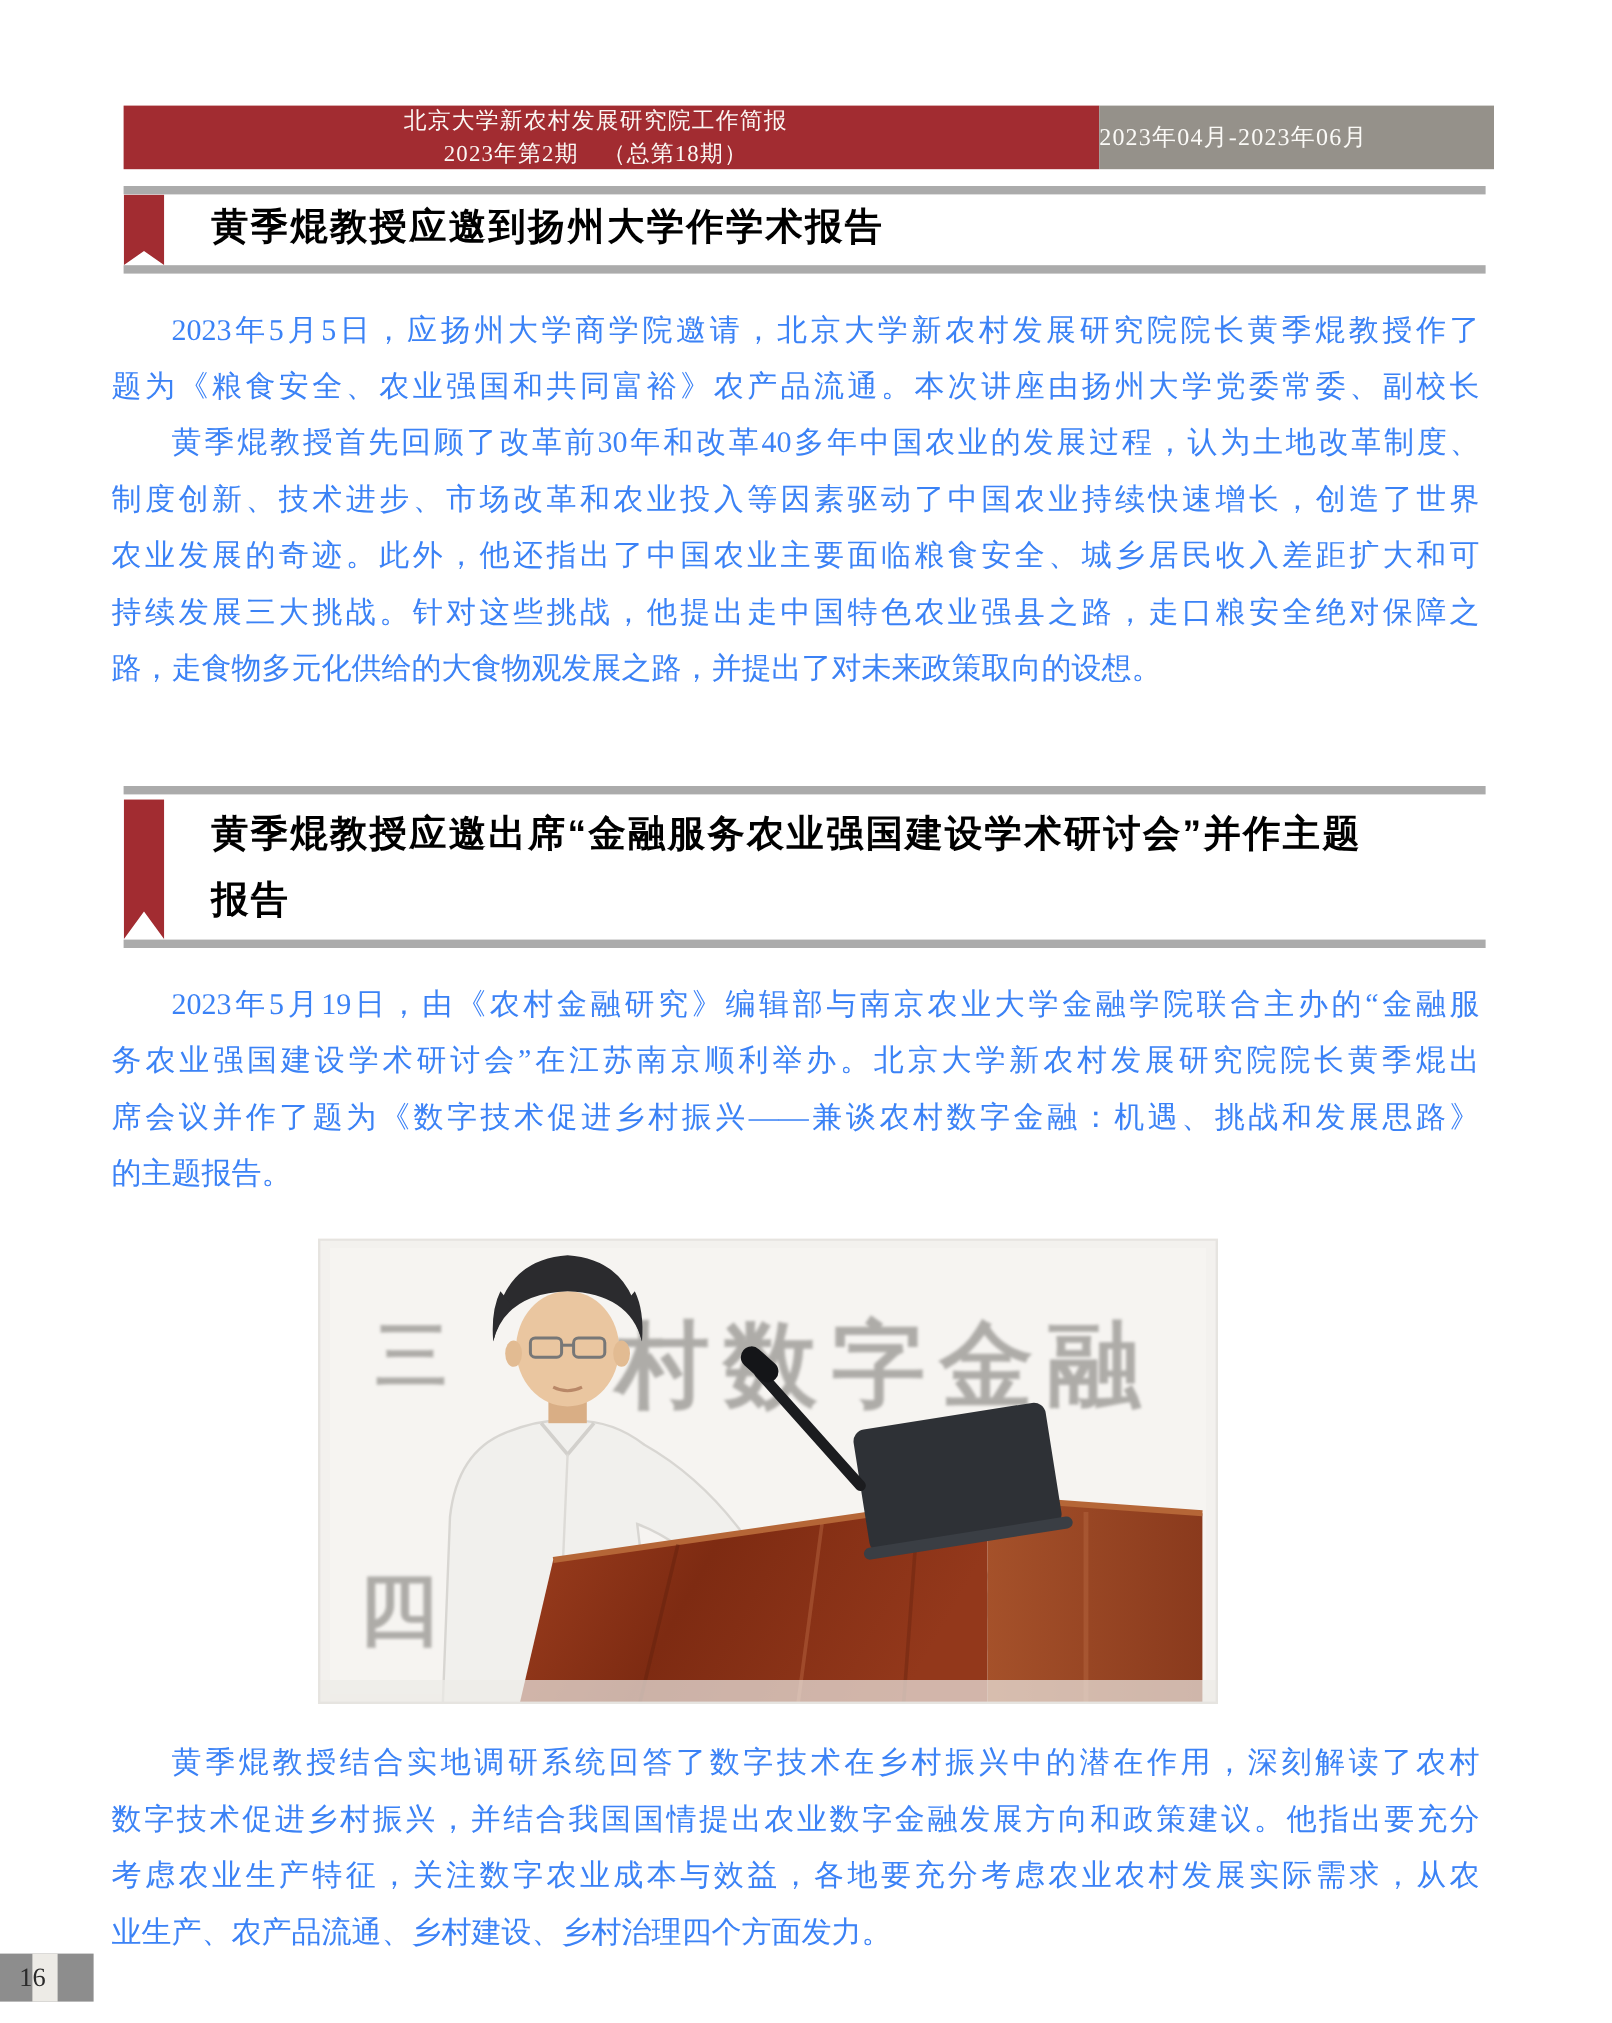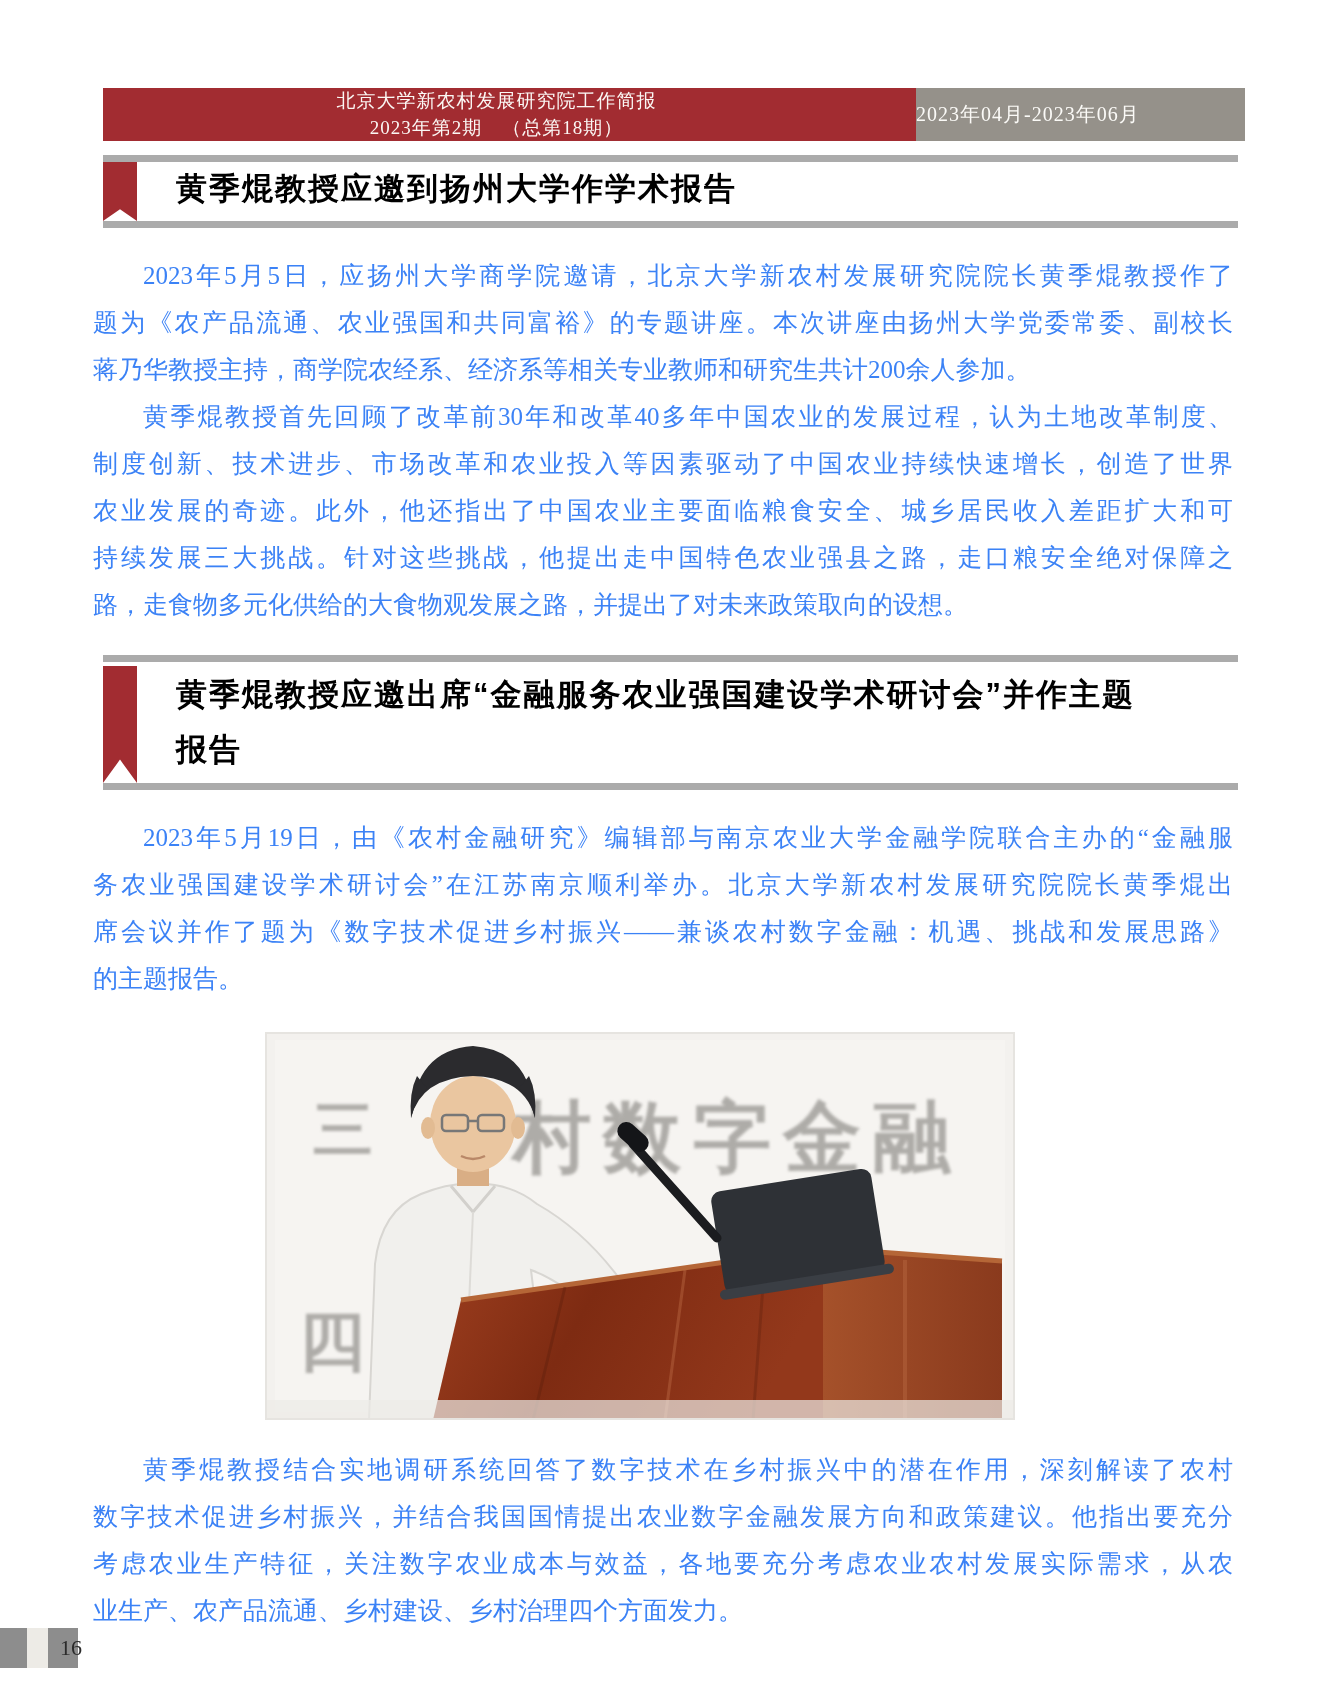--- a/index.html
+++ b/index.html
@@ -33,22 +33,22 @@
 
   
   .photo{position:absolute;left:265px;top:1032px;width:750px;height:388px;}
   .photo svg{display:block;width:100%;height:100%;}
   .bgt{fill:#A2A09C;opacity:.85;font-weight:bold;
        font-family:"Liberation Sans","DejaVu Sans",sans-serif;filter:blur(1.4px);}
 
   
   .pgnum{position:absolute;left:0;top:1628px;width:78px;height:40px;background:#8D8D8D;}
   .pgband{position:absolute;left:27px;top:0;width:21px;height:40px;background:#EDEBE6;}
-  .pgtext{position:absolute;left:4px;top:0;width:78px;height:32px;line-height:40px;
-          text-align:right;font-size:22px;color:#2B2B2B;}
+  .pgtext{position:absolute;left:16px;top:0;width:78px;height:32px;line-height:40px;
+          text-align:left;font-size:22px;color:#2B2B2B;}
 </style>
 </head>
 <body>
 
 <div class="page">
 
   <div class="hdr-red">
     <span class="hdr-title">北京大学新农村发展研究院工作简报</span>
     <span class="hdr-issue">2023年第2期　（总第18期）</span>
   </div>
@@ -56,22 +56,21 @@
     <span>2023年04月-2023年06月</span>
   </div>
 
   <div class="bar" style="left:103px;top:155px;width:1135px;"></div>
   <div class="ribbon" style="top:162px;height:59px;"></div>
   <div class="h-title" style="top:168px;">黄季焜教授应邀到扬州大学作学术报告</div>
   <div class="bar" style="left:103px;top:221px;width:1135px;"></div>
 
   <div class="tblock" style="top:252px;">
     <div class="tline j ind">2023年5月5日，应扬州大学商学院邀请，北京大学新农村发展研究院院长黄季焜教授作了</div>
-    <div class="tline j">题为《农产品流通、农业强国和共同富裕》的专题讲座。本次讲座由扬州大学党委常委、副校长</div>
-    <div class="tline">蒋乃华教授主持，商学院农经系、经济系等相关专业教师和研究生共计200余人参加。</div>
+    <div class="tline j">题为《粮食安全、农业强国和共同富裕》农产品流通。本次讲座由扬州大学党委常委、副校长</div>
     <div class="tline j ind">黄季焜教授首先回顾了改革前30年和改革40多年中国农业的发展过程，认为土地改革制度、</div>
     <div class="tline j">制度创新、技术进步、市场改革和农业投入等因素驱动了中国农业持续快速增长，创造了世界</div>
     <div class="tline j">农业发展的奇迹。此外，他还指出了中国农业主要面临粮食安全、城乡居民收入差距扩大和可</div>
     <div class="tline j">持续发展三大挑战。针对这些挑战，他提出走中国特色农业强县之路，走口粮安全绝对保障之</div>
     <div class="tline">路，走食物多元化供给的大食物观发展之路，并提出了对未来政策取向的设想。</div>
   </div>
 
   <div class="bar" style="left:103px;top:655px;width:1135px;"></div>
   <div class="ribbon" style="top:666px;height:117px;"></div>
   <div class="h-title" style="top:674px;">黄季焜教授应邀出席“金融服务农业强国建设学术研讨会”并作主题</div>

